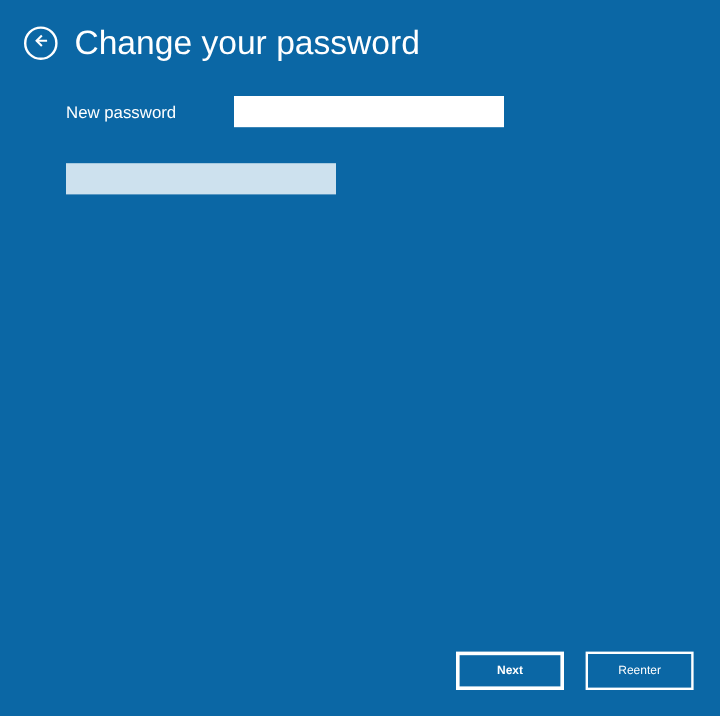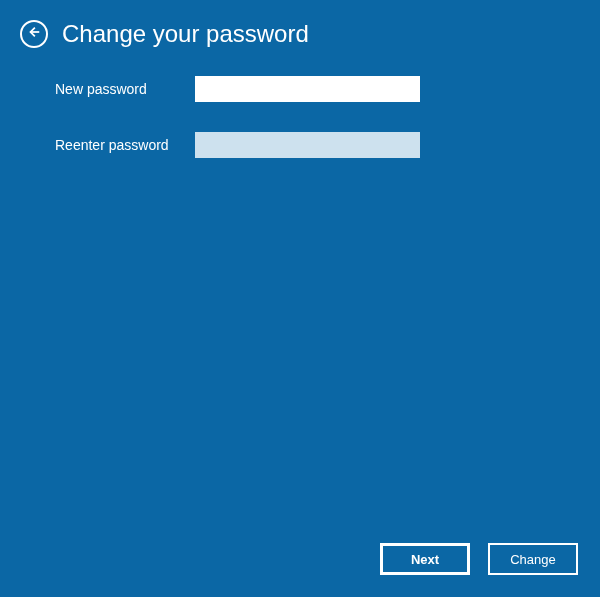--- a/index.html
+++ b/index.html
@@ -30,21 +30,21 @@
       align-items: center;
       justify-content: center;
       cursor: pointer;
       flex-shrink: 0;
     }
     .back-circle svg {
       width: 14px;
       height: 14px;
     }
     .title {
-      font-size: 24px;
+      font-size: 28px;
       font-weight: 300;
       margin-left: 14px;
     }
     .form {
       padding: 28px 0 0 55px;
     }
     .row {
       display: flex;
       align-items: center;
       margin-bottom: 30px;
@@ -74,21 +74,21 @@
       right: 22px;
       display: flex;
       gap: 18px;
     }
     .btn {
       width: 90px;
       height: 32px;
       background: #0b67a5;
       border: 2px solid #ffffff;
       color: #ffffff;
-      font-size: 13px;
+      font-size: 10px;
       font-family: inherit;
       cursor: pointer;
       display: flex;
       align-items: center;
       justify-content: center;
     }
     .btn.primary {
       border-width: 3px;
       font-weight: 600;
     }
@@ -107,21 +107,20 @@
   </div>
   <div class="title">Change your password</div>
 </div>
 
 <div class="form">
   <div class="row">
     <div class="label">New password</div>
     <input type="password" class="field active" value="" style="">
   </div>
   <div class="row">
-    <div class="label">Reenter password</div>
     <input type="password" class="field inactive" value="" style="">
   </div>
 </div>
 
 <div class="footer">
   <button class="btn primary">Next</button>
-  <button class="btn">Change</button>
+  <button class="btn">Reenter</button>
 </div>
 
 </body></html>

